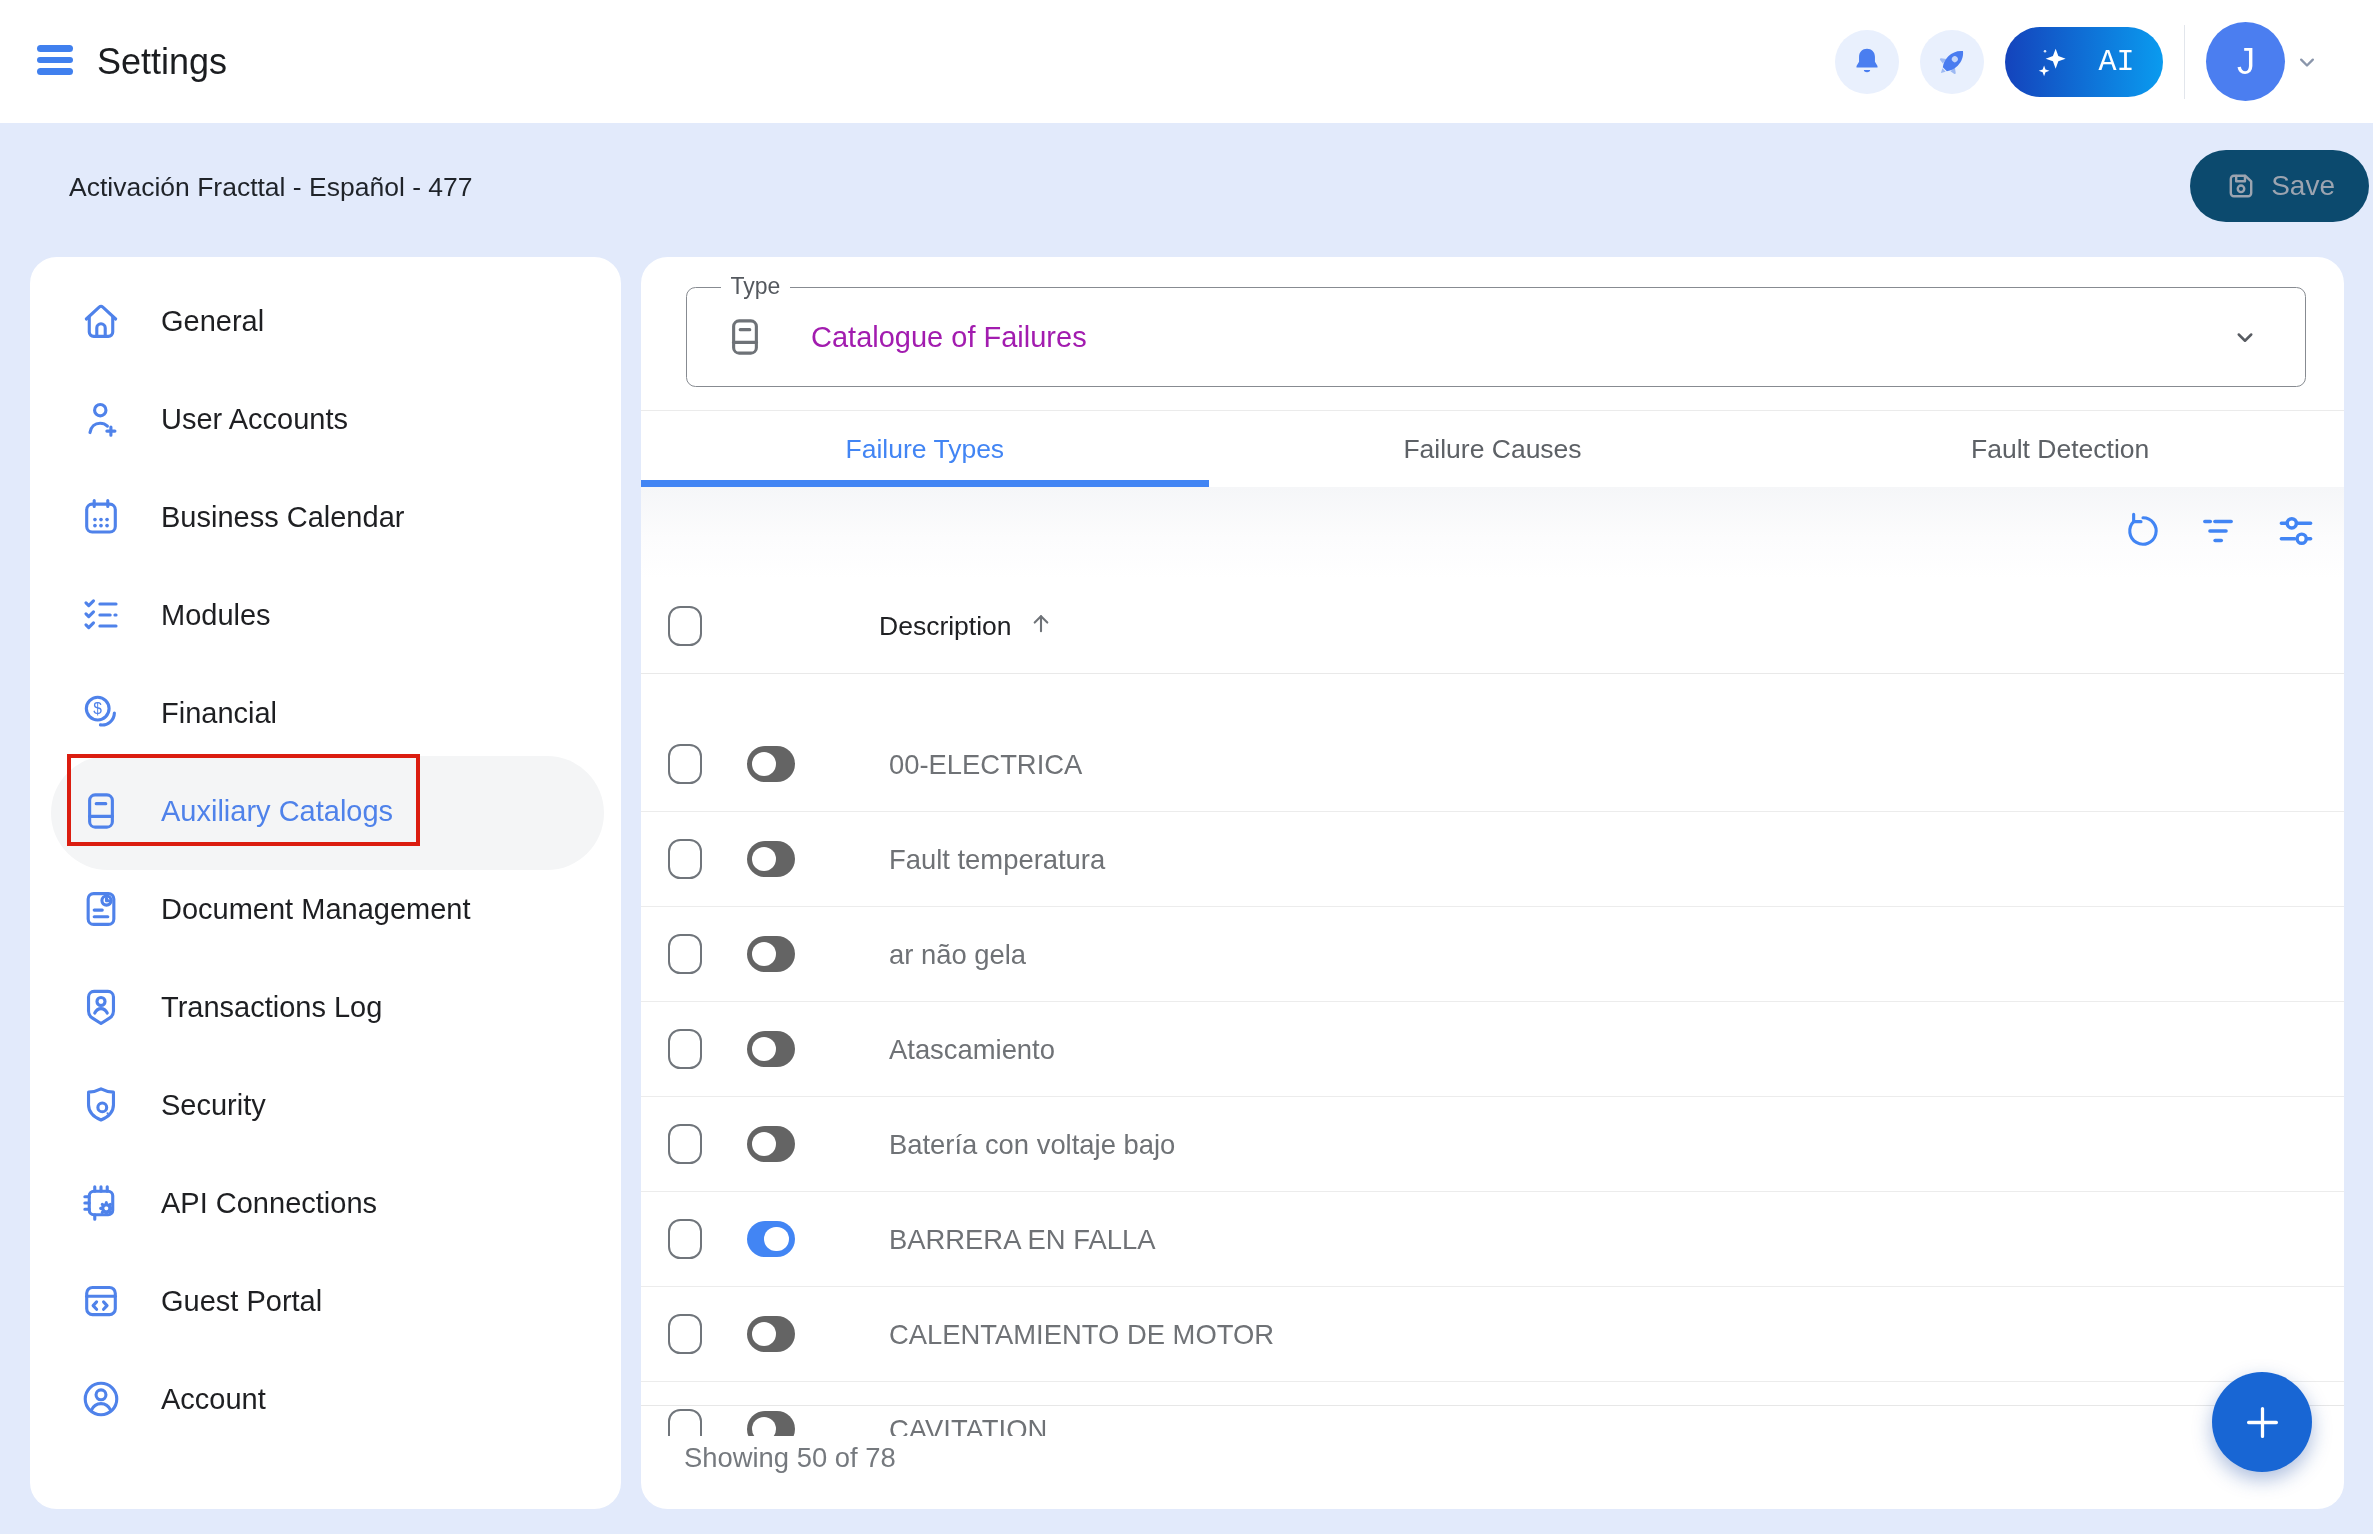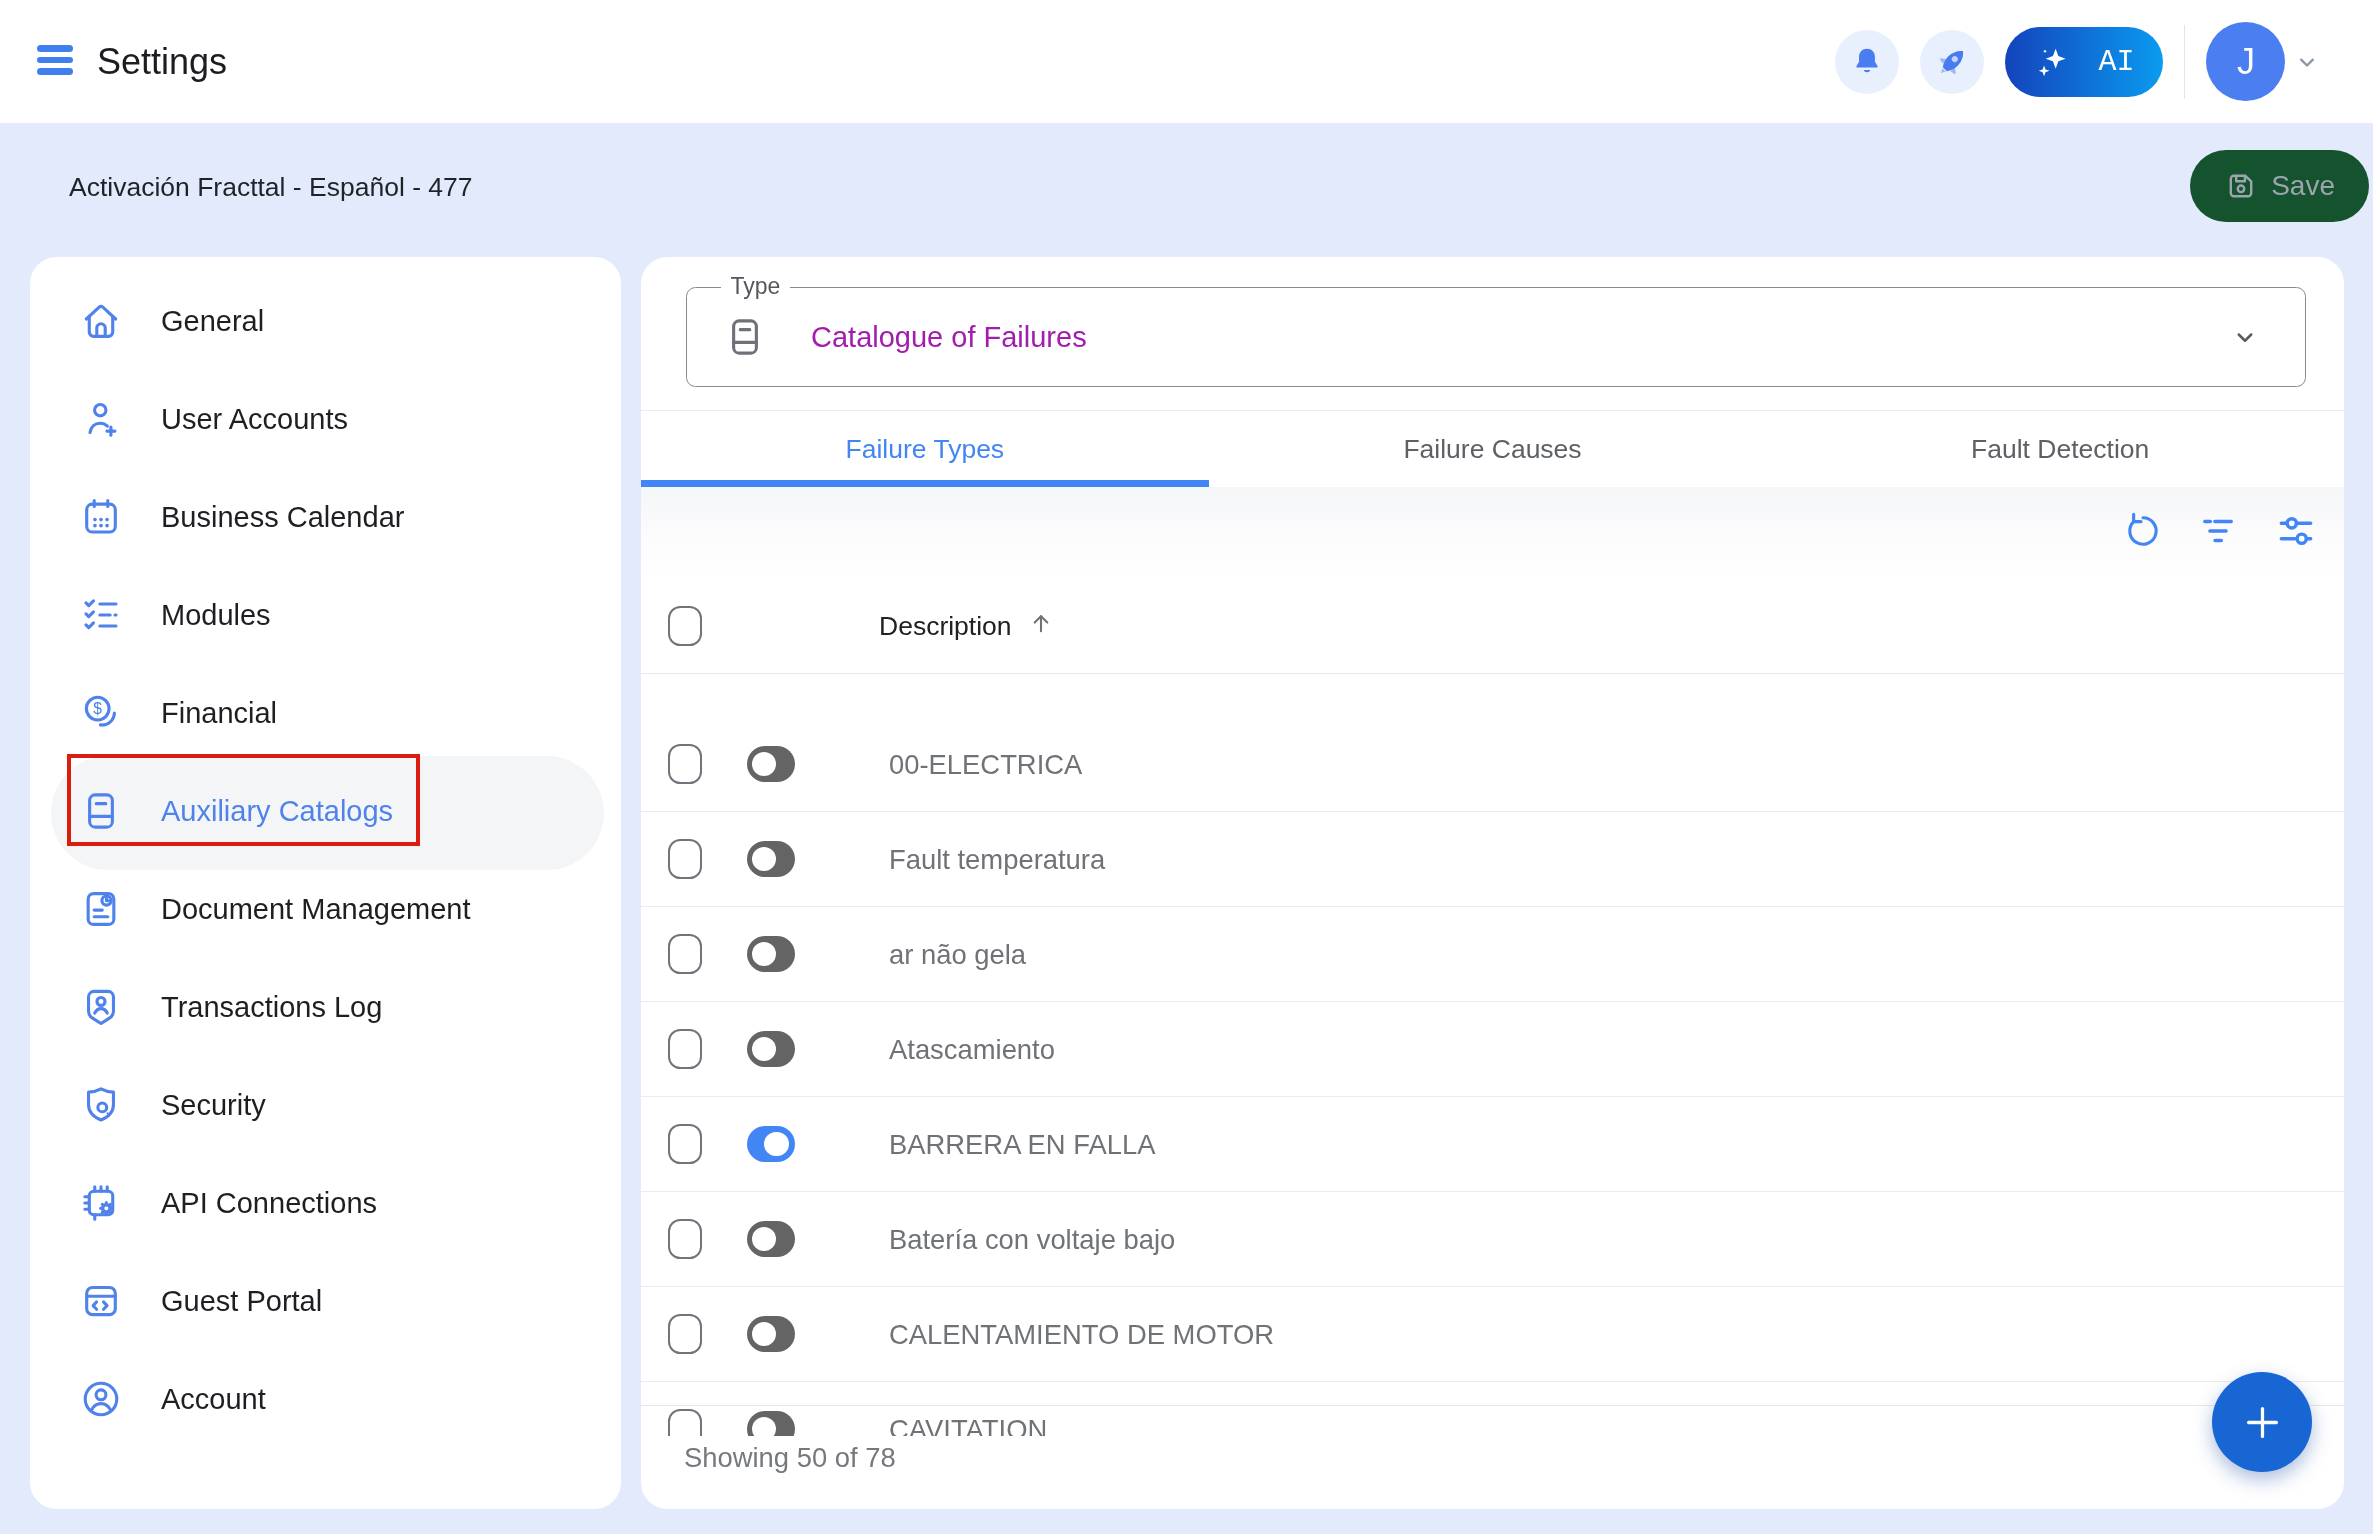--- a/index.html
+++ b/index.html
@@ -26,21 +26,21 @@
   .ai-pill{height:70px;min-width:142px;padding:0 28px;border-radius:35px;display:flex;align-items:center;justify-content:center;gap:28px;
     background:linear-gradient(90deg,var(--ai-start),var(--ai-end));color:#fff;font-size:30px;font-weight:500;cursor:pointer;font-family:Liberation Mono, monospace;}
   .top-divider{width:1.9px;height:74px;background:#E2E6EC;}
   .avatar-group{display:flex;align-items:center;gap:7.6px;cursor:pointer;}
   .avatar{width:79px;height:79px;border-radius:50%;background:#4B7EF0;color:#fff;font-size:36px;font-weight:500;display:flex;align-items:center;justify-content:center;}
   .chev{color:#8A96AB;}
 
   
   .subheader{position:absolute;left:0;top:123px;width:2373px;height:128px;background:var(--page-bg);margin-left:36px;}
   .breadcrumb{position:absolute;left:33px;top:0;height:128px;display:flex;align-items:center;font-size:26.5px;color:#1F2329;}
-  .save-btn{position:absolute;right:40px;top:27.4px;height:72px;border-radius:36px;background:#14532d;color:#9CA4B0;
+  .save-btn{position:absolute;right:40px;top:27.4px;height:72px;border-radius:36px;background:#0c4a6e;color:#9CA4B0;
     display:flex;align-items:center;gap:13.2px;padding:0 34px;font-size:28px;cursor:default;}
 
   
   .card{position:absolute;background:#fff;border-radius:26.5px;}
   .sidebar-card{left:30px;top:257px;width:591px;height:1252px;padding-top:15px;overflow:hidden;}
   .main-card{left:641px;top:257px;width:1703px;height:1252px;overflow:hidden;}
 
   
   .side-item{position:relative;height:98px;display:flex;align-items:center;padding-left:49px;gap:38px;cursor:pointer;}
   .side-item .s-icon{width:44px;height:44px;color:var(--sidebar-accent);flex:0 0 auto;position:relative;z-index:1;}
@@ -402,33 +402,33 @@
         </span>
     <span class="rtext">ar não gela</span>
   </div>
       <div class="trow">
     <span class="cb"></span>
     <span class="toggle">
           <span class="knob"></span>
         </span>
     <span class="rtext">Atascamiento</span>
   </div>
+      <div class="trow">
+    <span class="cb"></span>
+    <span class="toggle">
+          <span class="knob"></span>
+        </span>
+    <span class="rtext">Batería con voltaje bajo</span>
+  </div>
       <div class="trow on">
     <span class="cb"></span>
     <span class="toggle">
           <span class="knob"></span>
         </span>
     <span class="rtext">BARRERA EN FALLA</span>
-  </div>
-      <div class="trow">
-    <span class="cb"></span>
-    <span class="toggle">
-          <span class="knob"></span>
-        </span>
-    <span class="rtext">Batería con voltaje bajo</span>
   </div>
       <div class="trow">
     <span class="cb"></span>
     <span class="toggle">
           <span class="knob"></span>
         </span>
     <span class="rtext">CALENTAMIENTO DE MOTOR</span>
   </div>
       <div class="trow">
     <span class="cb"></span>

